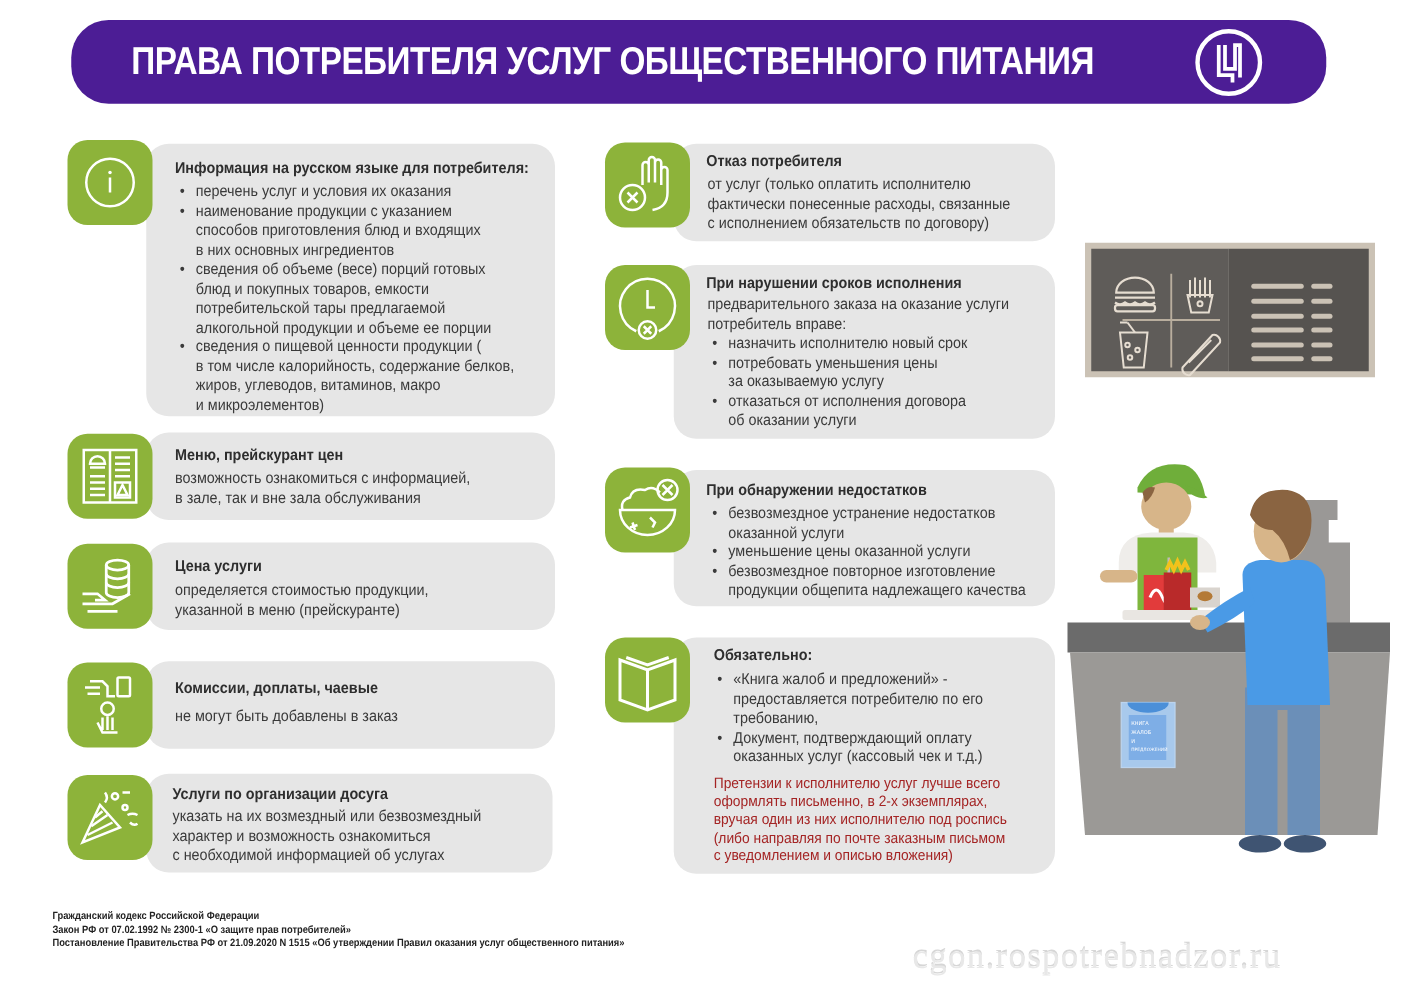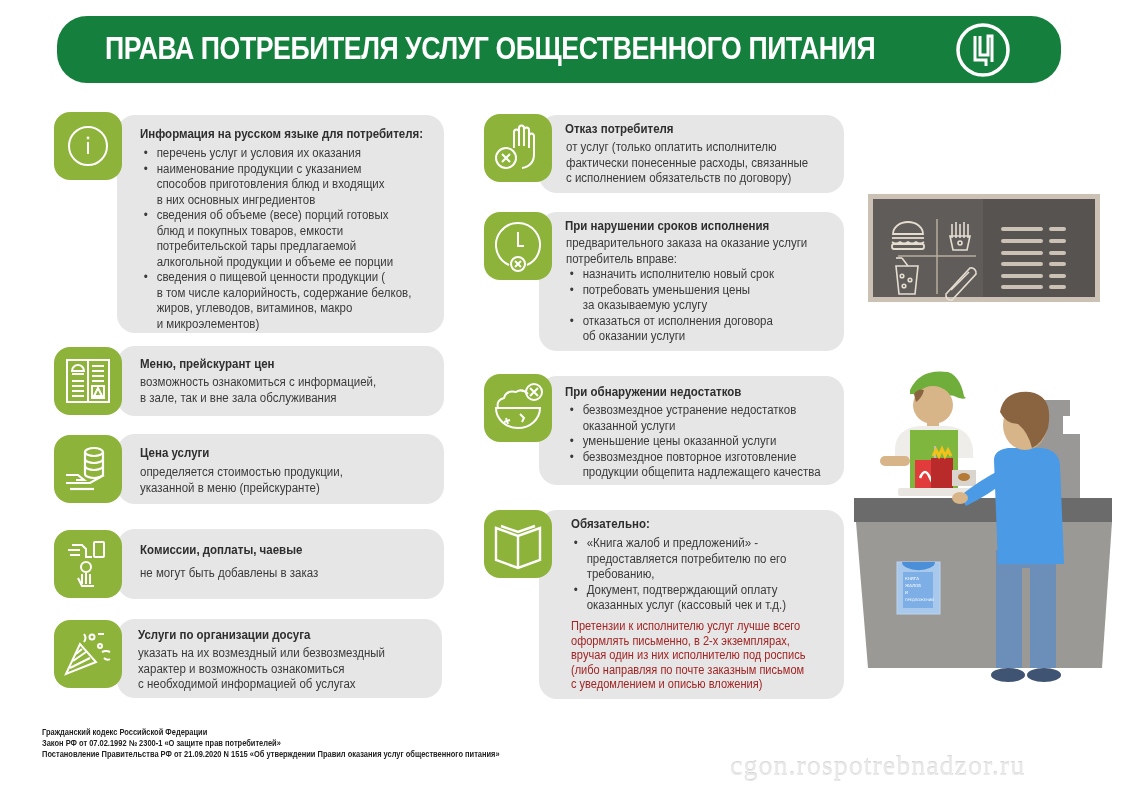--- a/index.html
+++ b/index.html
@@ -1,21 +1,21 @@
 <!DOCTYPE html>
 <html><head>
 <meta charset="utf-8">
 <style>
   * { box-sizing: border-box; margin: 0; padding: 0; }
   html, body { width: 1122px; height: 793px; background: #ffffff; overflow: hidden; }
   body { position: relative; font-family: "Liberation Sans", "DejaVu Sans", sans-serif; color: #3a3a3a; }
 
   .header {
     position: absolute; left: 57px; top: 16px; width: 1004px; height: 67px;
-    background: #15803d; border-radius: 30px;
+    background: #4c1d95; border-radius: 30px;
     display: flex; align-items: center; text-decoration: underline;
   }
   .header-title {
     position: absolute; left: 48px; top: 15px;
     color: #fff; font-weight: bold; font-size: 31px; letter-spacing: -0.5px;
     transform: scaleX(0.86); transform-origin: left center; white-space: nowrap;
     font-family: "Liberation Sans", sans-serif;
   }
   .logo { position: absolute; left: 898px; top: 6px; width: 56px; height: 56px; }
 

